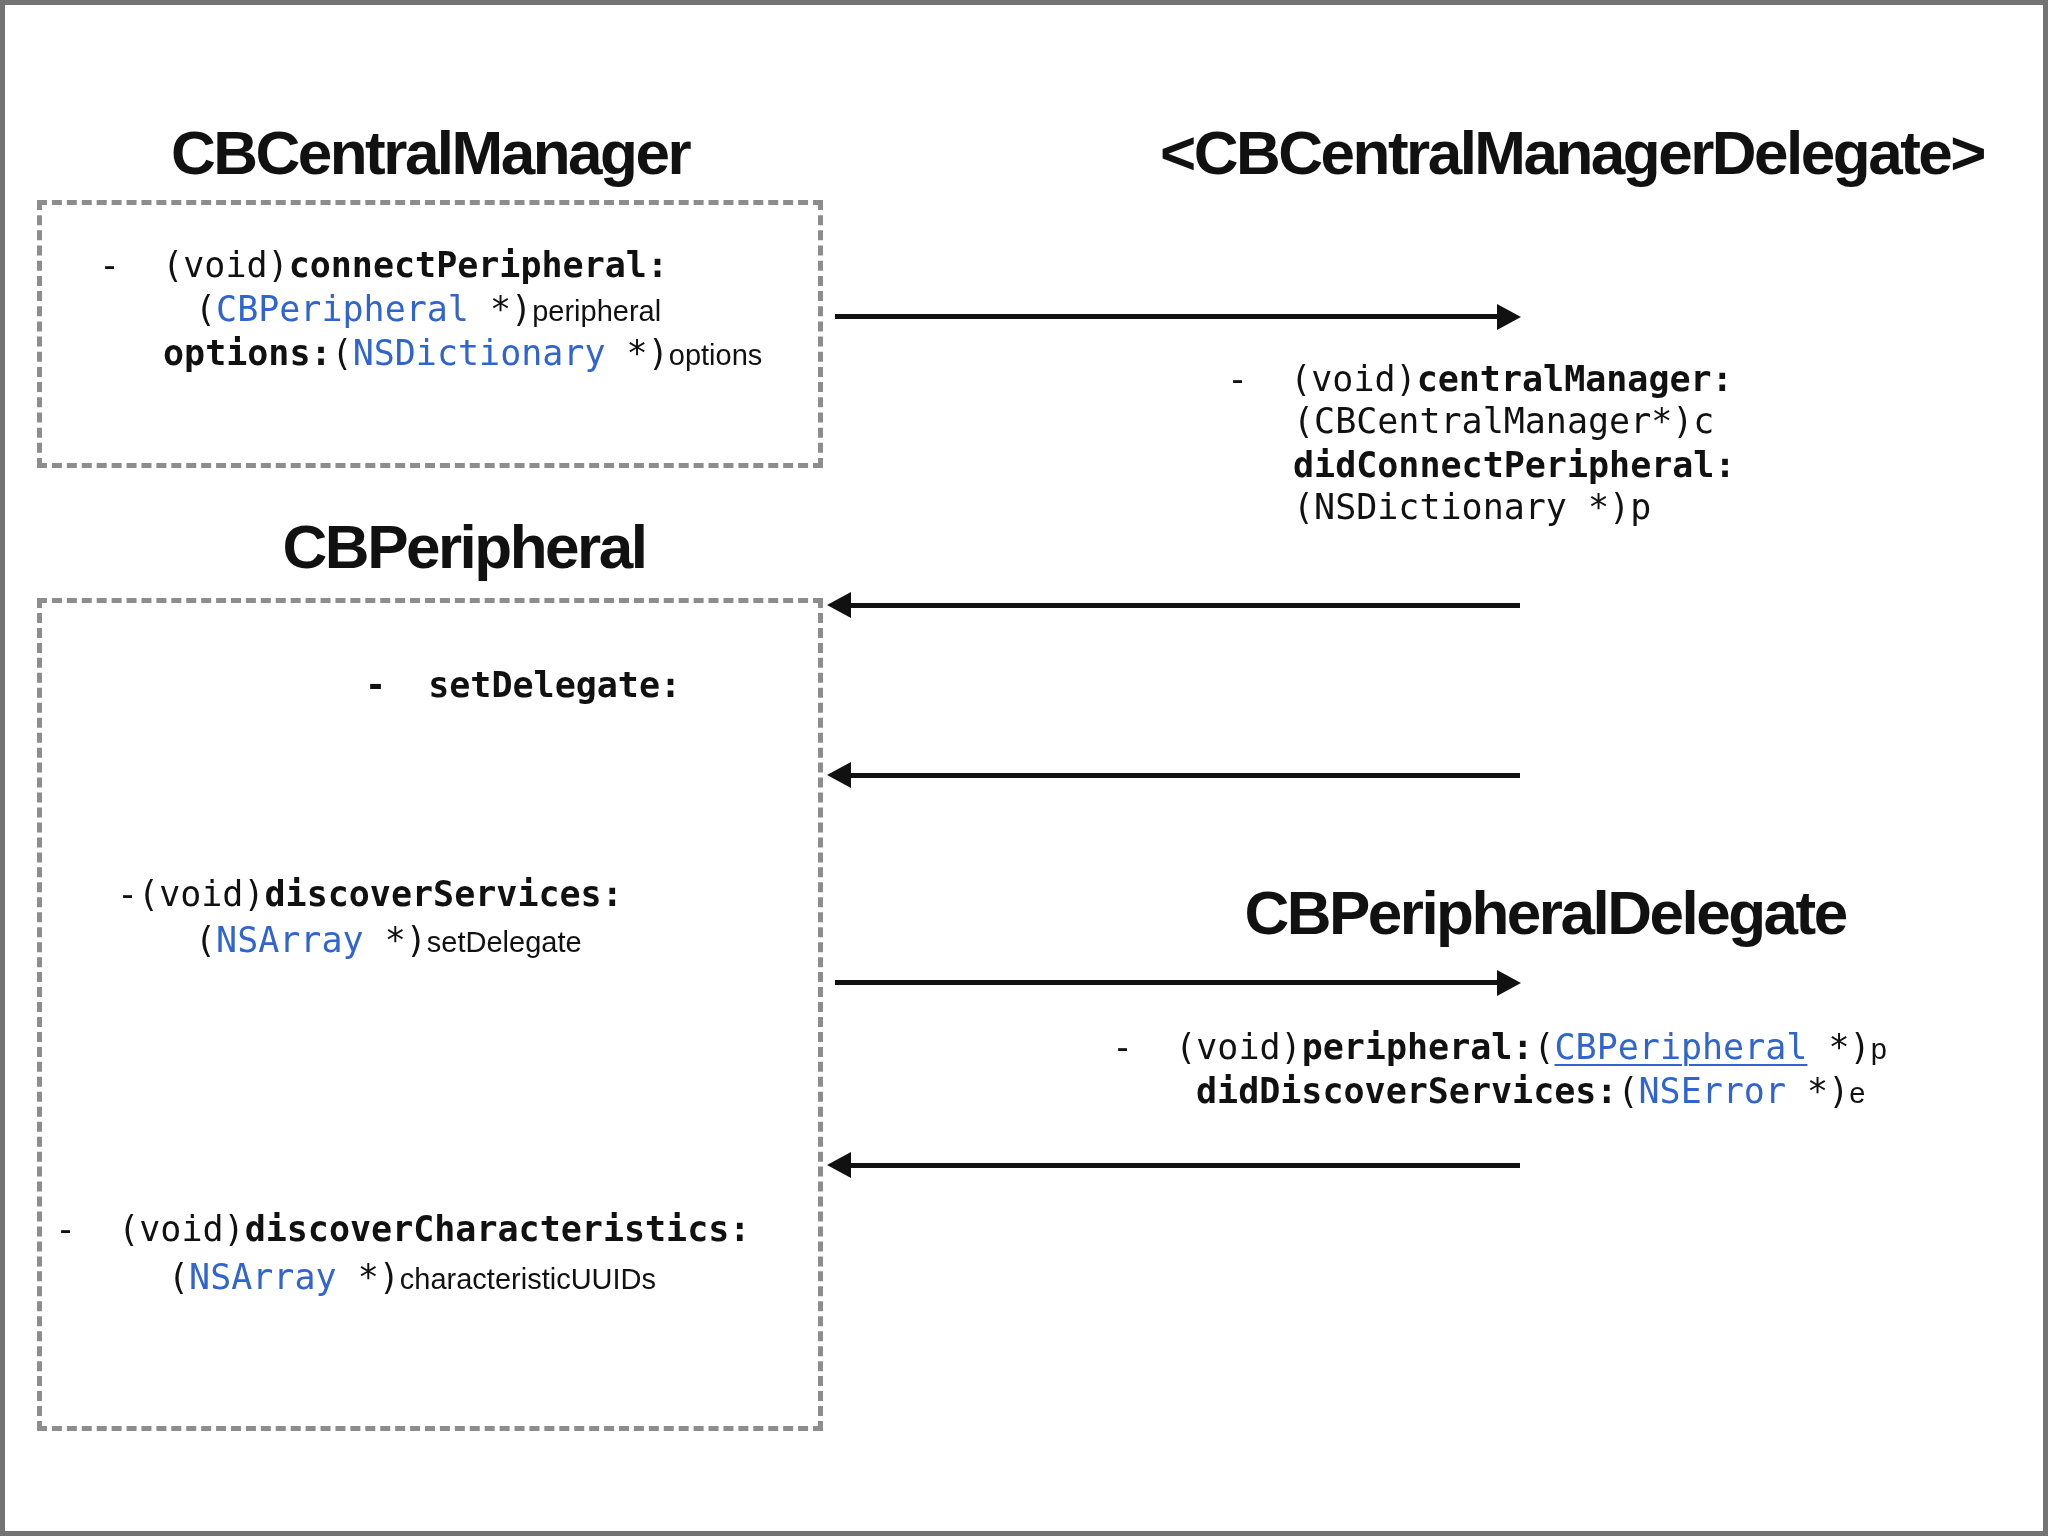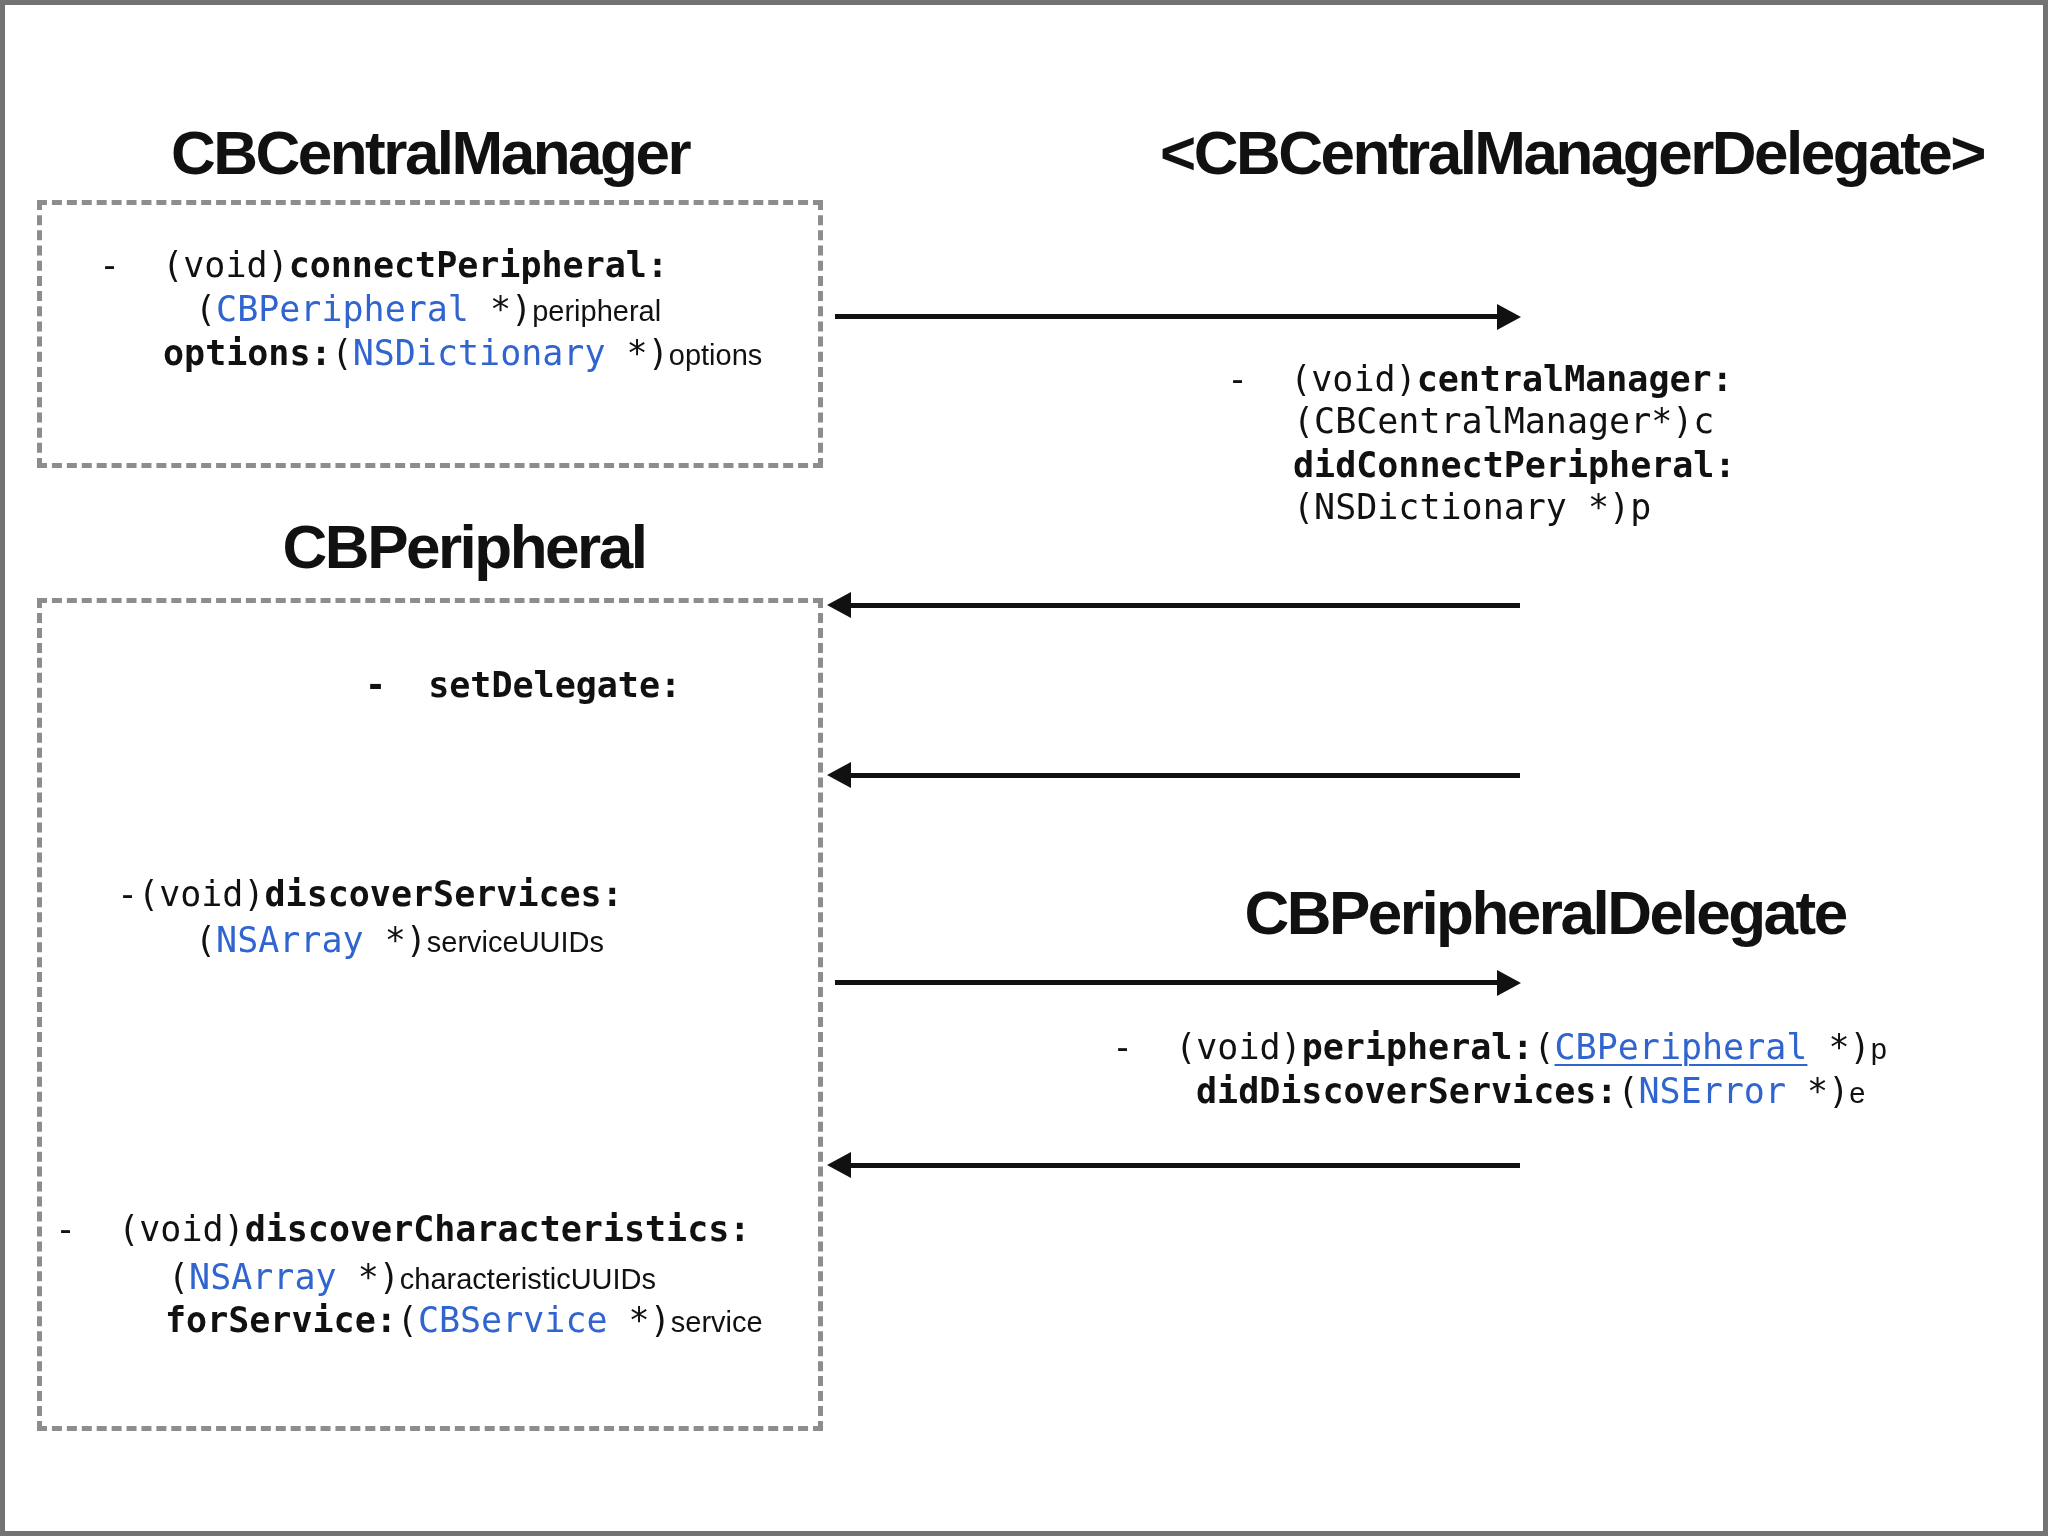--- a/index.html
+++ b/index.html
@@ -111,28 +111,27 @@
   <div class="cl" id="cp-2"><span class="b">options:</span><span>(</span><span class="c">NSDictionary</span><span> *)</span><span class="p">options</span></div>
 
   <div class="cl" id="cmdc-0"><span>-  </span><span>(void)</span><span class="b">centralManager:</span></div>
   <div class="cl" id="cmdc-1"><span>(CBCentralManager*)c</span></div>
   <div class="cl" id="cmdc-2"><span class="b">didConnectPeripheral:</span></div>
   <div class="cl" id="cmdc-3"><span>(NSDictionary *)p</span></div>
 
   <div class="cl" id="sd-0"><span class="b">-  </span><span class="b">setDelegate:</span></div>
 
   <div class="cl" id="ds-0"><span>-(void)</span><span class="b">discoverServices:</span></div>
-  <div class="cl" id="ds-1"><span>(</span><span class="c">NSArray</span><span> *)</span><span class="p">serviceUUIDs</span></div>
+  <div class="cl" id="ds-1"><span>(</span><span class="c">NSArray</span><span> *)</span><span class="p">setDelegate</span></div>
 
   <div class="cl" id="pdds-0"><span>-  </span><span>(void)</span><span class="b">peripheral:</span><span>(</span><span class="c u">CBPeripheral</span><span> *)</span><span class="p">p</span></div>
   <div class="cl" id="pdds-1"><span class="b">didDiscoverServices:</span><span>(</span><span class="c">NSError</span><span> *)</span><span class="p">e</span></div>
 
   <div class="cl" id="dc-0"><span>-  </span><span>(void)</span><span class="b">discoverCharacteristics:</span></div>
   <div class="cl" id="dc-1"><span>(</span><span class="c">NSArray</span><span> *)</span><span class="p">characteristicUUIDs</span></div>
-  <div class="cl" id="dc-2"><span class="b">forService:</span><span>(</span><span class="c">CBService</span><span> *)</span><span class="p">service</span></div>
 
   <div class="al" id="a1-line"></div>
   <div class="ahr" id="a1-head"></div>
 
   <div class="ahl" id="a2-head"></div>
   <div class="al" id="a2-line"></div>
 
   <div class="ahl" id="a3-head"></div>
   <div class="al" id="a3-line"></div>
 

